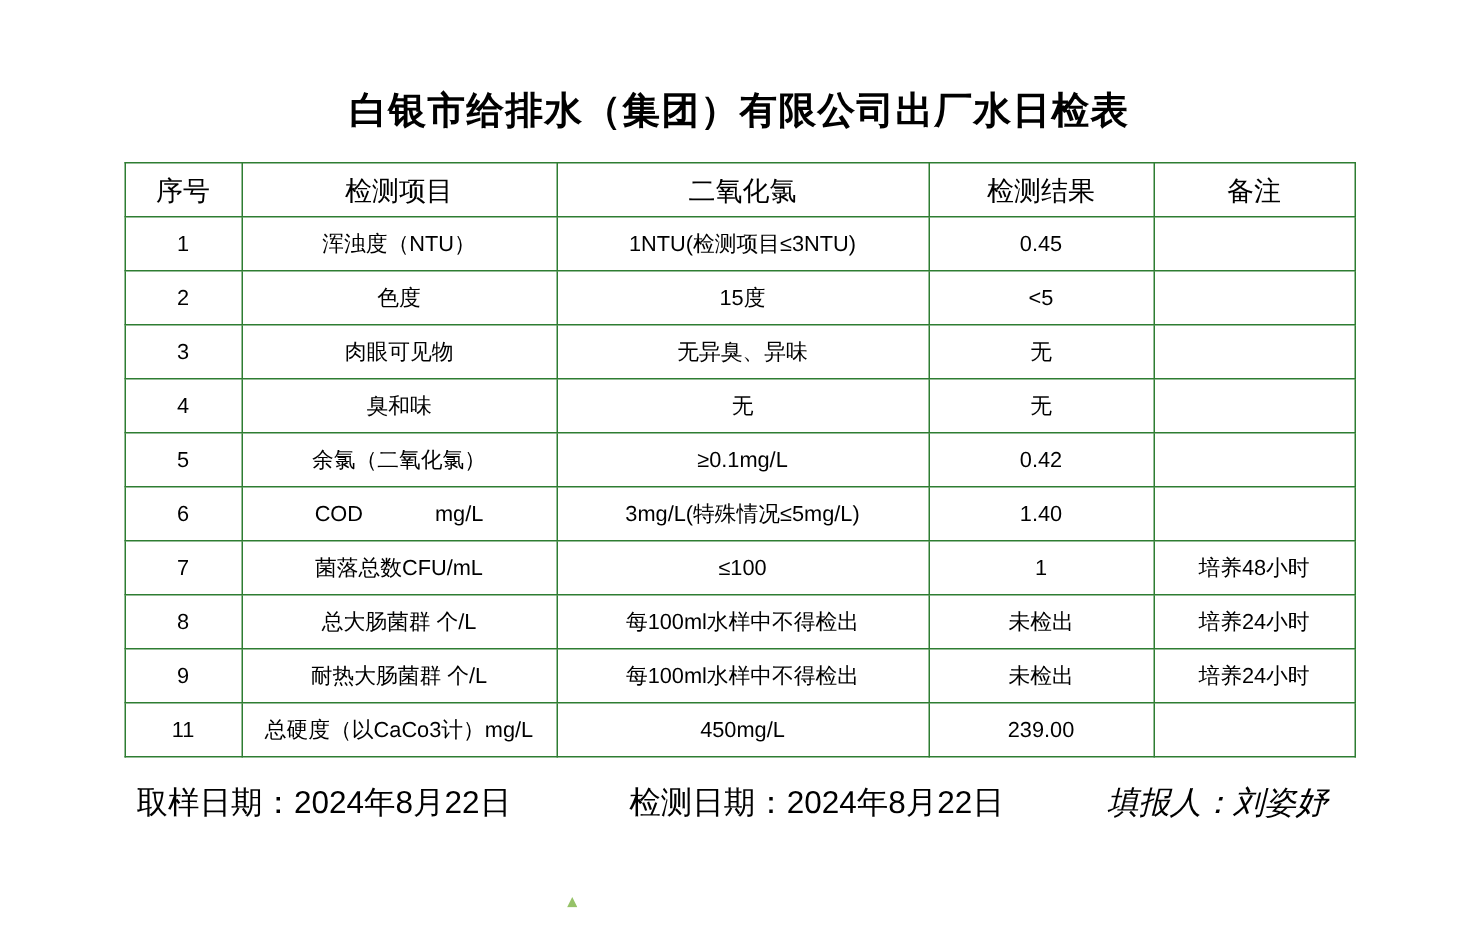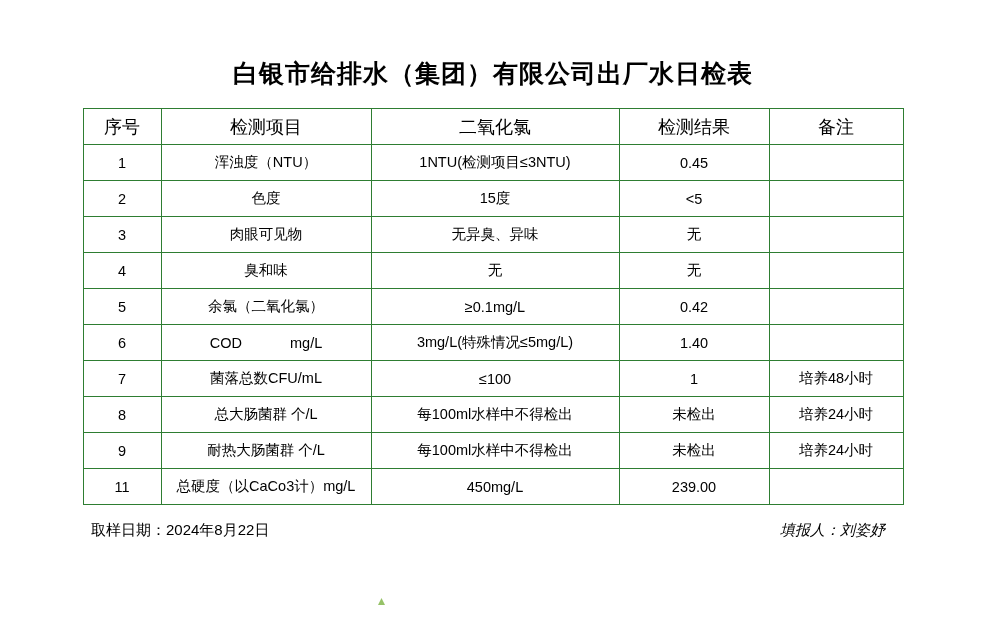--- a/index.html
+++ b/index.html
@@ -60,21 +60,21 @@
     display: flex;
     justify-content: center;
     gap: 48px;
   }
   .footer {
     margin: 0 auto;
     width: 900px;
     display: flex;
     justify-content: space-between;
     padding-top: 16px;
-    font-size: 15px;
+    font-size: 21px;
   }
   .footer span {
     white-space: nowrap;
   }
   .f1 { margin-left: 48px; }
   .f2 { margin-left: 10px; }
   .f3 { margin-right: 58px; font-style: italic; }
   .mark {
     position: absolute;
     left: 378px;
@@ -184,17 +184,18 @@
         <td>总硬度（以CaCo3计）mg/L</td>
         <td>450mg/L</td>
         <td>239.00</td>
         <td></td>
       </tr>
     </tbody>
   </table>
 
   <div class="footer">
     <span class="f1">取样日期：2024年8月22日</span>
+    <span class="f2">检测日期：2024年8月22日</span>
     <span class="f3">填报人：刘姿妤</span>
   </div>
 
   <div class="mark"></div>
 </div>
 
 </body></html>

